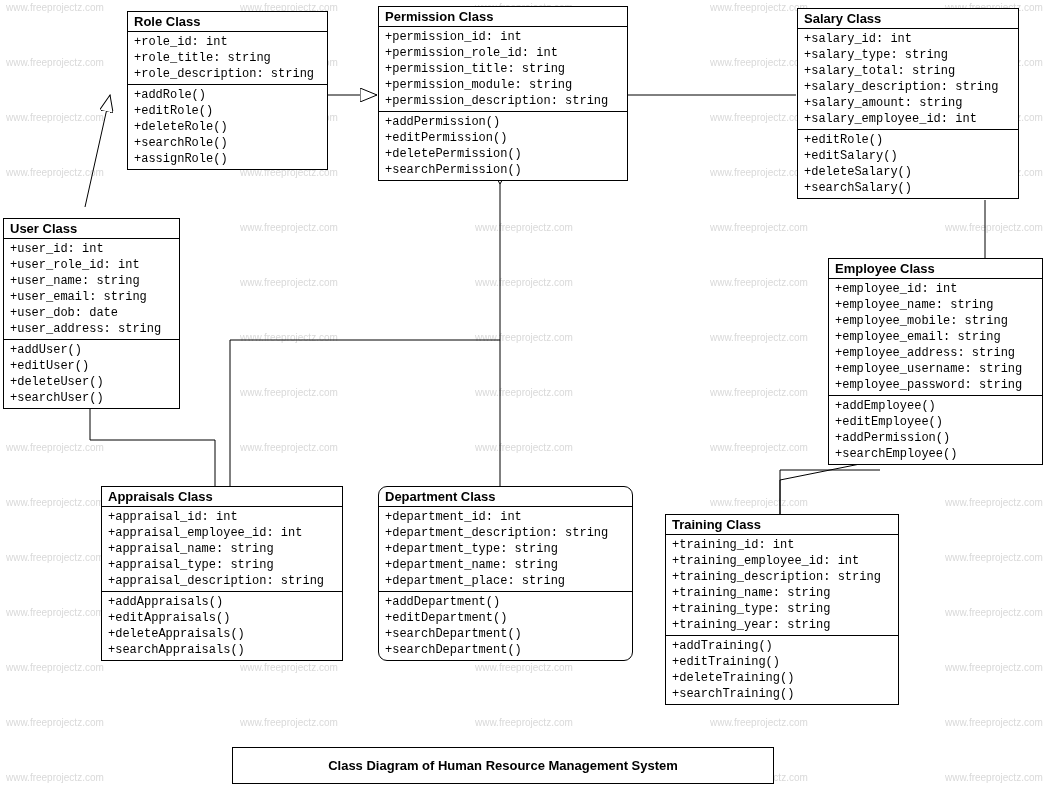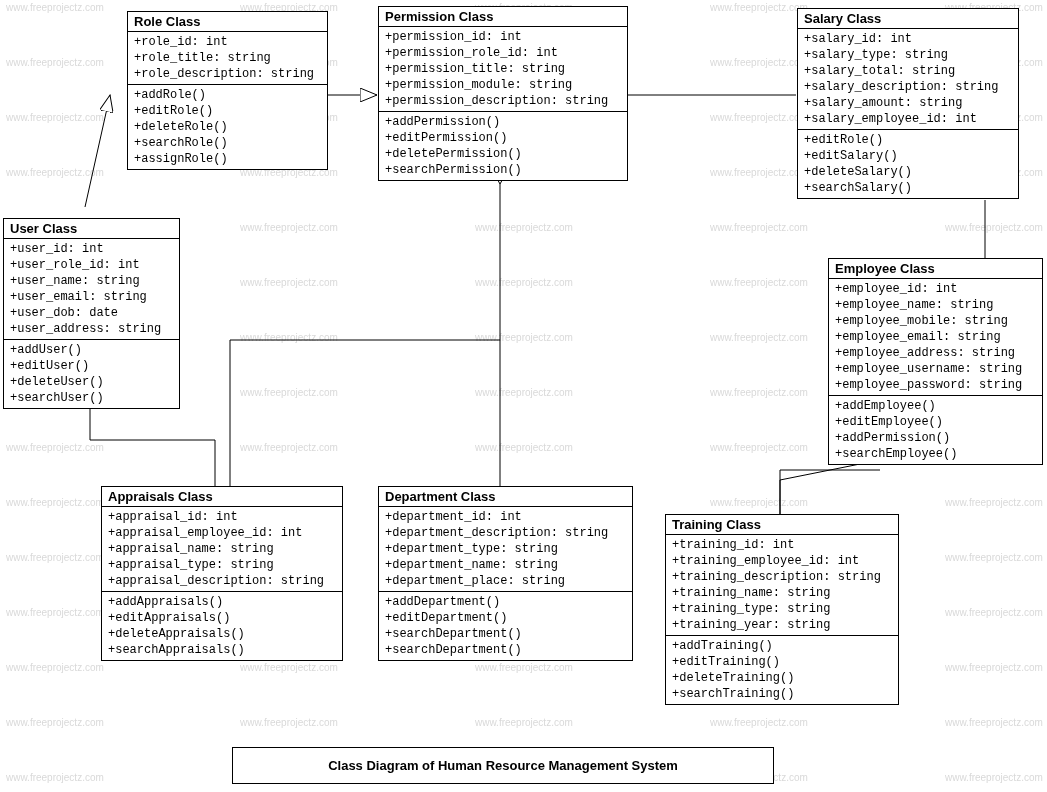--- a/index.html
+++ b/index.html
@@ -294,21 +294,21 @@
         <div>+appraisal_description: string</div>
       </div>
     <div class="class-methods">
         <div>+addAppraisals()</div>
         <div>+editAppraisals()</div>
         <div>+deleteAppraisals()</div>
         <div>+searchAppraisals()</div>
       </div>
   </div>
 
-  <div class="class-box" style="left:378px; top:486px; width:253px;">
+  <div class="class-box" style="left:378px; top:486px; width:253px;border-radius:9px;">
     <div class="class-title">Department Class</div>
     <div class="class-attrs">
         <div>+department_id: int</div>
         <div>+department_description: string</div>
         <div>+department_type: string</div>
         <div>+department_name: string</div>
         <div>+department_place: string</div>
       </div>
     <div class="class-methods">
         <div>+addDepartment()</div>

